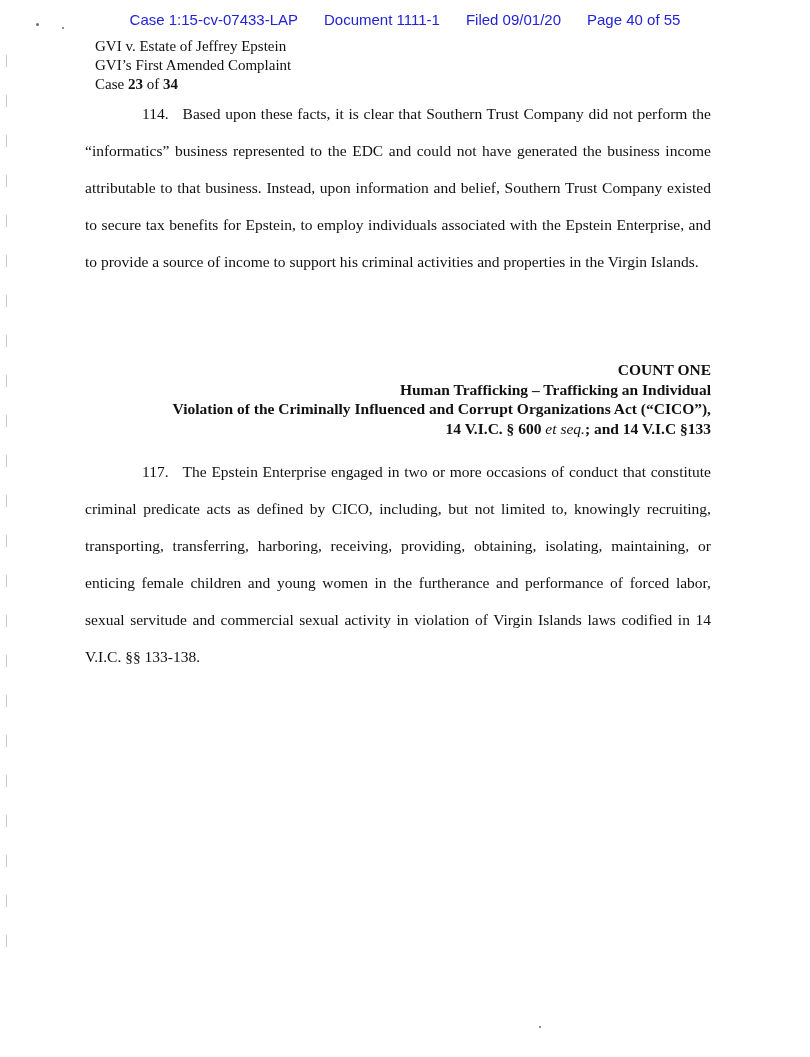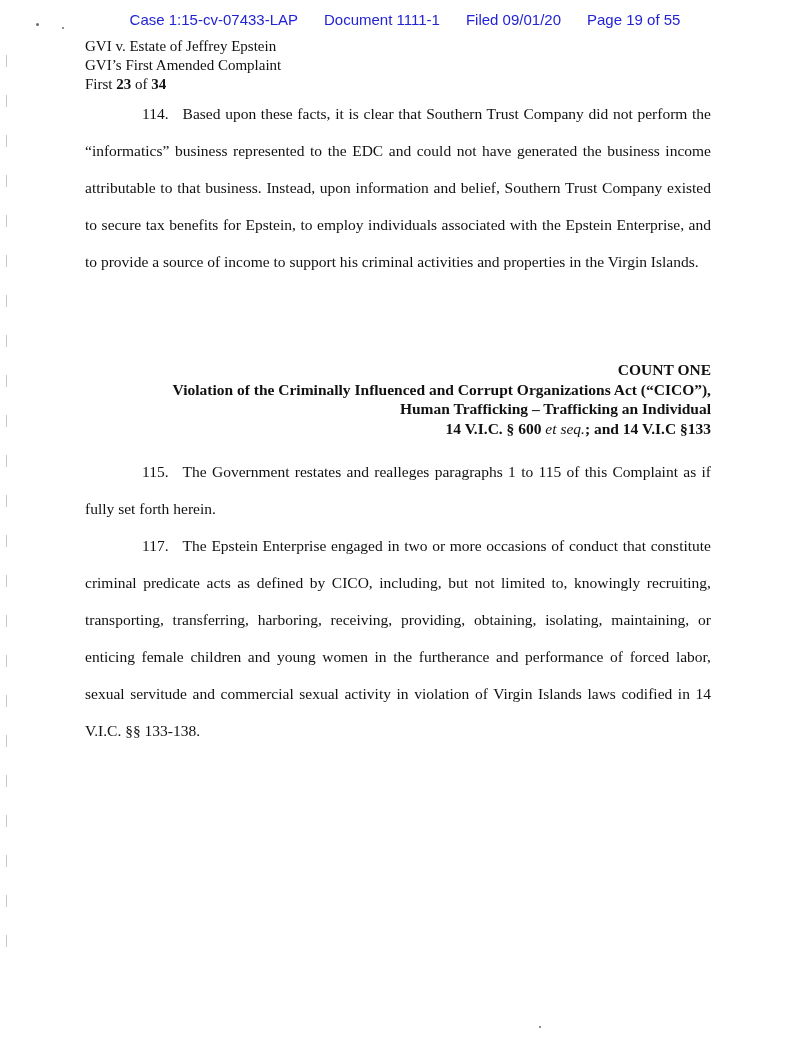--- a/index.html
+++ b/index.html
@@ -24,21 +24,21 @@
     gap: 26px;
     font-family: "Liberation Sans", sans-serif;
     font-size: 15px;
     color: #2323d6;
     white-space: nowrap;
   }
   
   .doc-header {
     position: absolute;
     top: 37px;
-    left: 85px;
+    left: 95px;
     font-size: 15px;
     line-height: 19px;
   }
   .doc-header b { font-weight: bold; }
   
   .body-col {
     position: absolute;
     top: 95px;
     left: 85px;
     width: 626px;
@@ -89,41 +89,40 @@
 
   <div class="scan-line-left"></div>
   <div class="dot dot-a"></div>
   <div class="dot dot-b"></div>
   <div class="dot dot-c"></div>
 
   <div class="case-header">
     <span>Case 1:15-cv-07433-LAP</span>
     <span>Document 1111-1</span>
     <span>Filed 09/01/20</span>
-    <span>Page 19 of 55</span>
+    <span>Page 40 of 55</span>
   </div>
 
   <div class="doc-header">
     <div>GVI v. Estate of Jeffrey Epstein</div>
     <div>GVI’s First Amended Complaint</div>
-    <div><span>First </span><b>23</b><span> of </span><b>34</b></div>
+    <div><span>Case </span><b>23</b><span> of </span><b>34</b></div>
   </div>
 
   <div class="body-col">
 
 
     <p class="para numbered"><span class="pnum">114.</span><span>Based upon these facts, it is clear that Southern Trust Company did not perform the “informatics” business represented to the EDC and could not have generated the business income attributable to that business.  Instead, upon information and belief, Southern Trust Company existed to secure tax benefits for Epstein, to employ individuals associated with the Epstein Enterprise, and to provide a source of income to support his criminal activities and properties in the Virgin Islands.</span></p>
 
     <div class="count-heading">
       <div>COUNT ONE</div>
+      <div>Human Trafficking – Trafficking an Individual</div>
       <div>Violation of the Criminally Influenced and Corrupt Organizations Act (“CICO”),</div>
-      <div>Human Trafficking – Trafficking an Individual</div>
       <div><span>14 V.I.C. § 600 </span><span class="ital">et seq.</span><span>; and 14 V.I.C §133</span></div>
     </div>
 
-    <p class="para numbered"><span class="pnum">115.</span><span>The Government restates and realleges paragraphs 1 to 115 of this Complaint as if fully set forth herein.</span></p>
 
 
     <p class="para numbered"><span class="pnum">117.</span><span>The Epstein Enterprise engaged in two or more occasions of conduct that constitute criminal predicate acts as defined by CICO, including, but not limited to, knowingly recruiting, transporting, transferring, harboring, receiving, providing, obtaining, isolating, maintaining, or enticing female children and young women in the furtherance and performance of forced labor, sexual servitude and commercial sexual activity in violation of Virgin Islands laws codified in 14 V.I.C. §§ 133-138.</span></p>
 
   </div>
 
 </div>
 
 </body></html>

